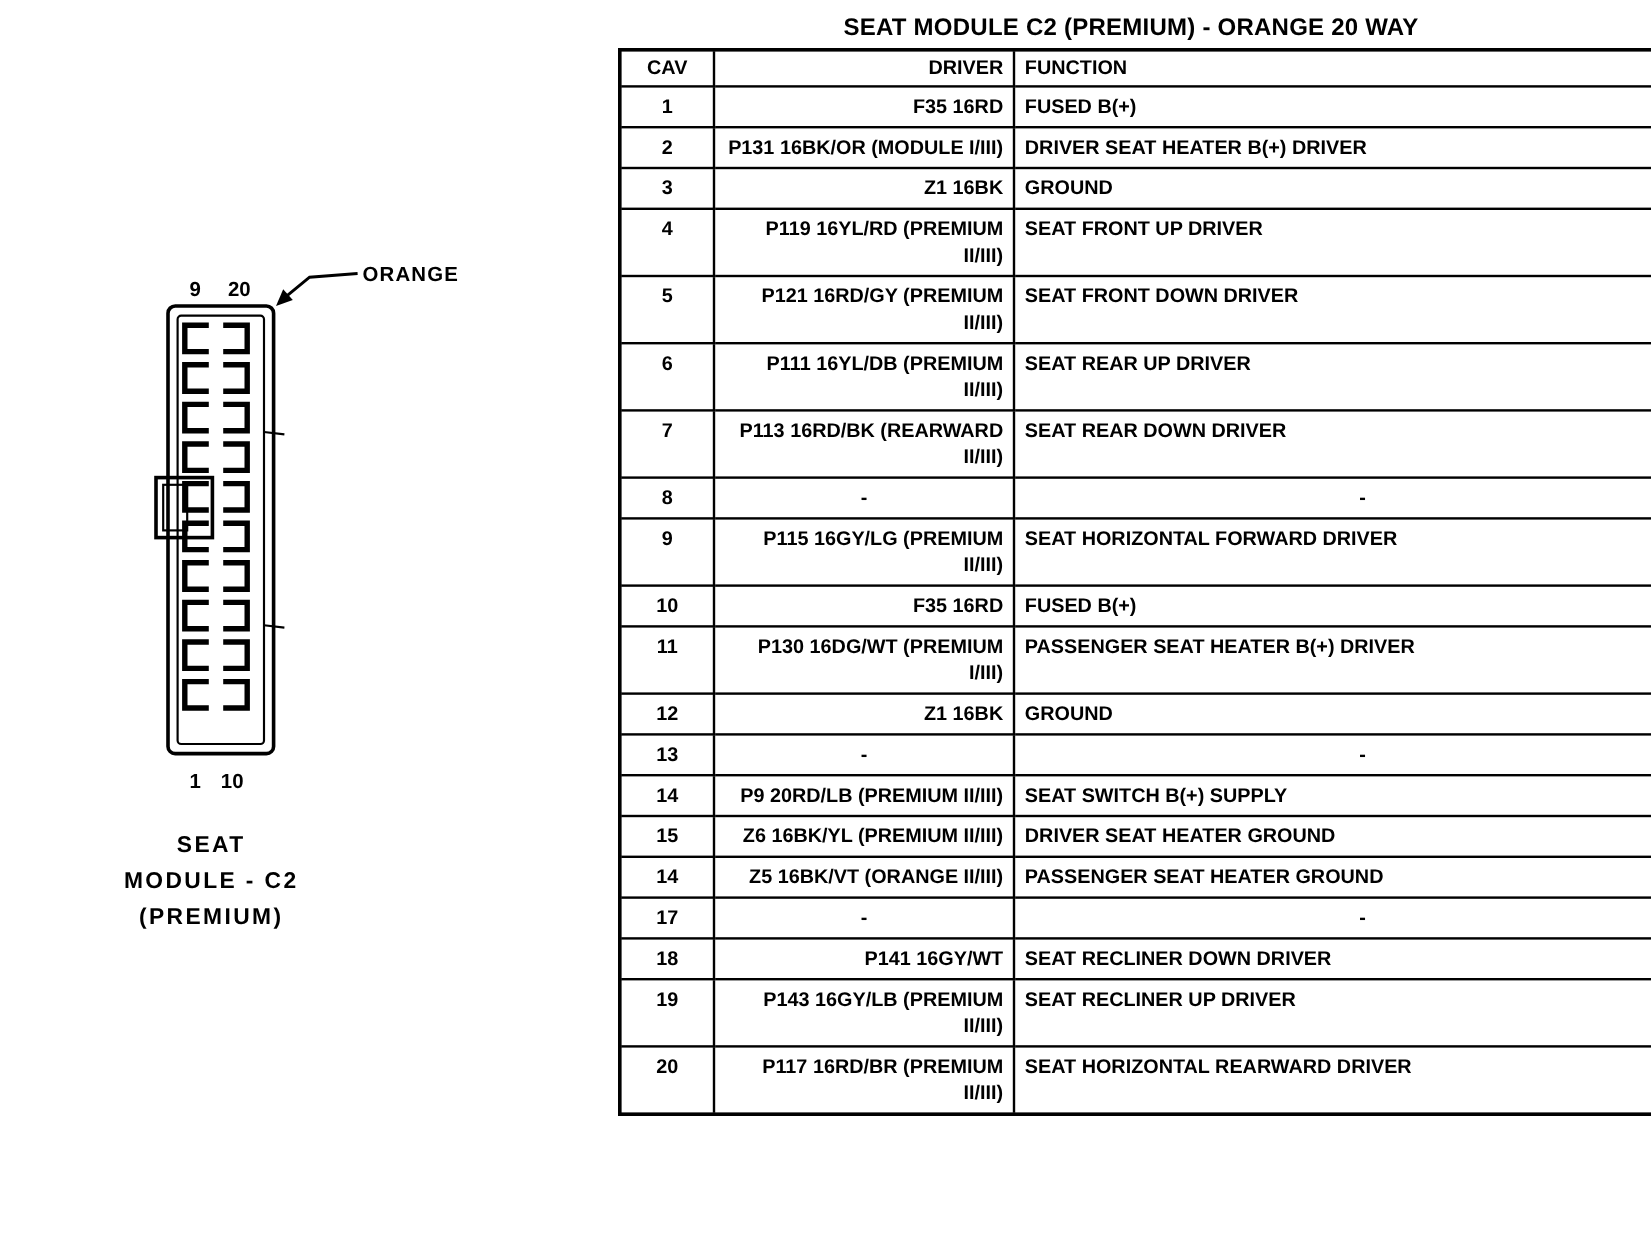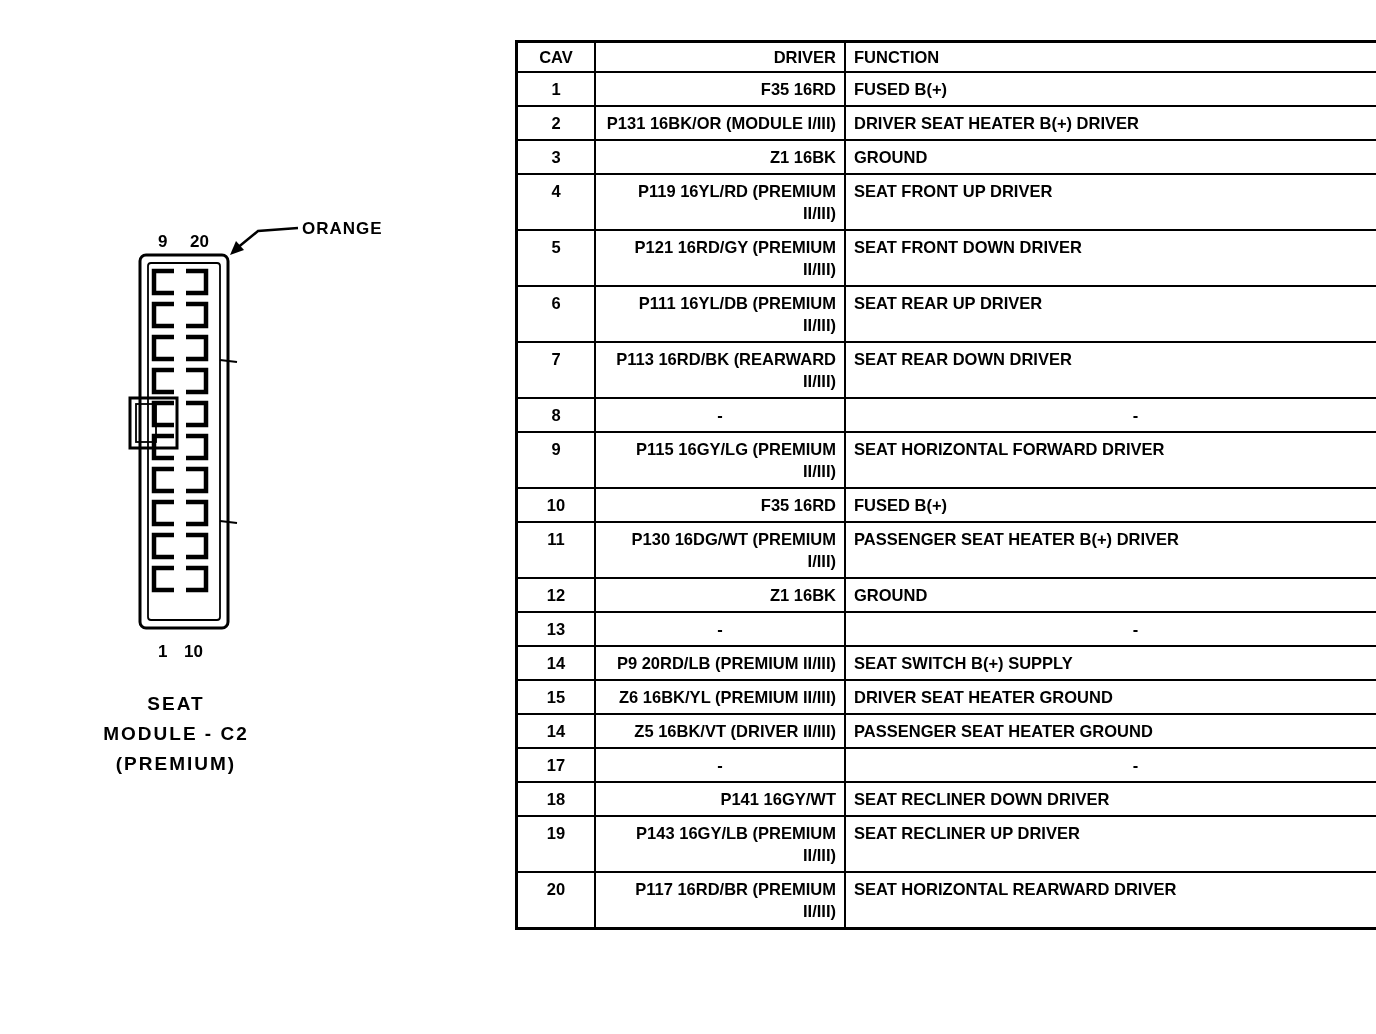--- a/index.html
+++ b/index.html
@@ -58,20 +58,21 @@
   .arrowhead { fill: #000; stroke: none; }
   .pin-num { font-size: 17px; }
   .color-label { font-size: 17px; letter-spacing: 1px; }
   .caption { font-size: 19px; letter-spacing: 2px; text-anchor: middle; }
 </style>
 </head>
 <body>
 
 <div class="page">
 
+  <div class="title">SEAT MODULE C2 (PREMIUM) - ORANGE 20 WAY</div>
 
   <svg class="connector" viewBox="0 0 300 600" xmlns="http://www.w3.org/2000/svg">
 
     <text class="pin-num" x="68" y="42">9</text>
     <text class="pin-num" x="100" y="42">20</text>
 
     <text class="color-label" x="212" y="29">ORANGE</text>
     <polyline class="leader" points="208,23 168,26 146,44"></polyline>
     <polygon class="arrowhead" points="140,50 146,36 154,45"></polygon>
 
@@ -194,21 +195,21 @@
           <td class="col-circuit">P9 20RD/LB (PREMIUM II/III)</td>
           <td class="col-function">SEAT SWITCH B(+) SUPPLY</td>
         </tr>
         <tr>
           <td class="col-cav">15</td>
           <td class="col-circuit">Z6 16BK/YL (PREMIUM II/III)</td>
           <td class="col-function">DRIVER SEAT HEATER GROUND</td>
         </tr>
         <tr>
           <td class="col-cav">14</td>
-          <td class="col-circuit">Z5 16BK/VT (DRIVER II/III)</td>
+          <td class="col-circuit">Z5 16BK/VT (ORANGE II/III)</td>
           <td class="col-function">PASSENGER SEAT HEATER GROUND</td>
         </tr>
         <tr>
           <td class="col-cav">17</td>
           <td class="col-circuit center">-</td>
           <td class="col-function center">-</td>
         </tr>
         <tr>
           <td class="col-cav">18</td>
           <td class="col-circuit">P141 16GY/WT</td>

